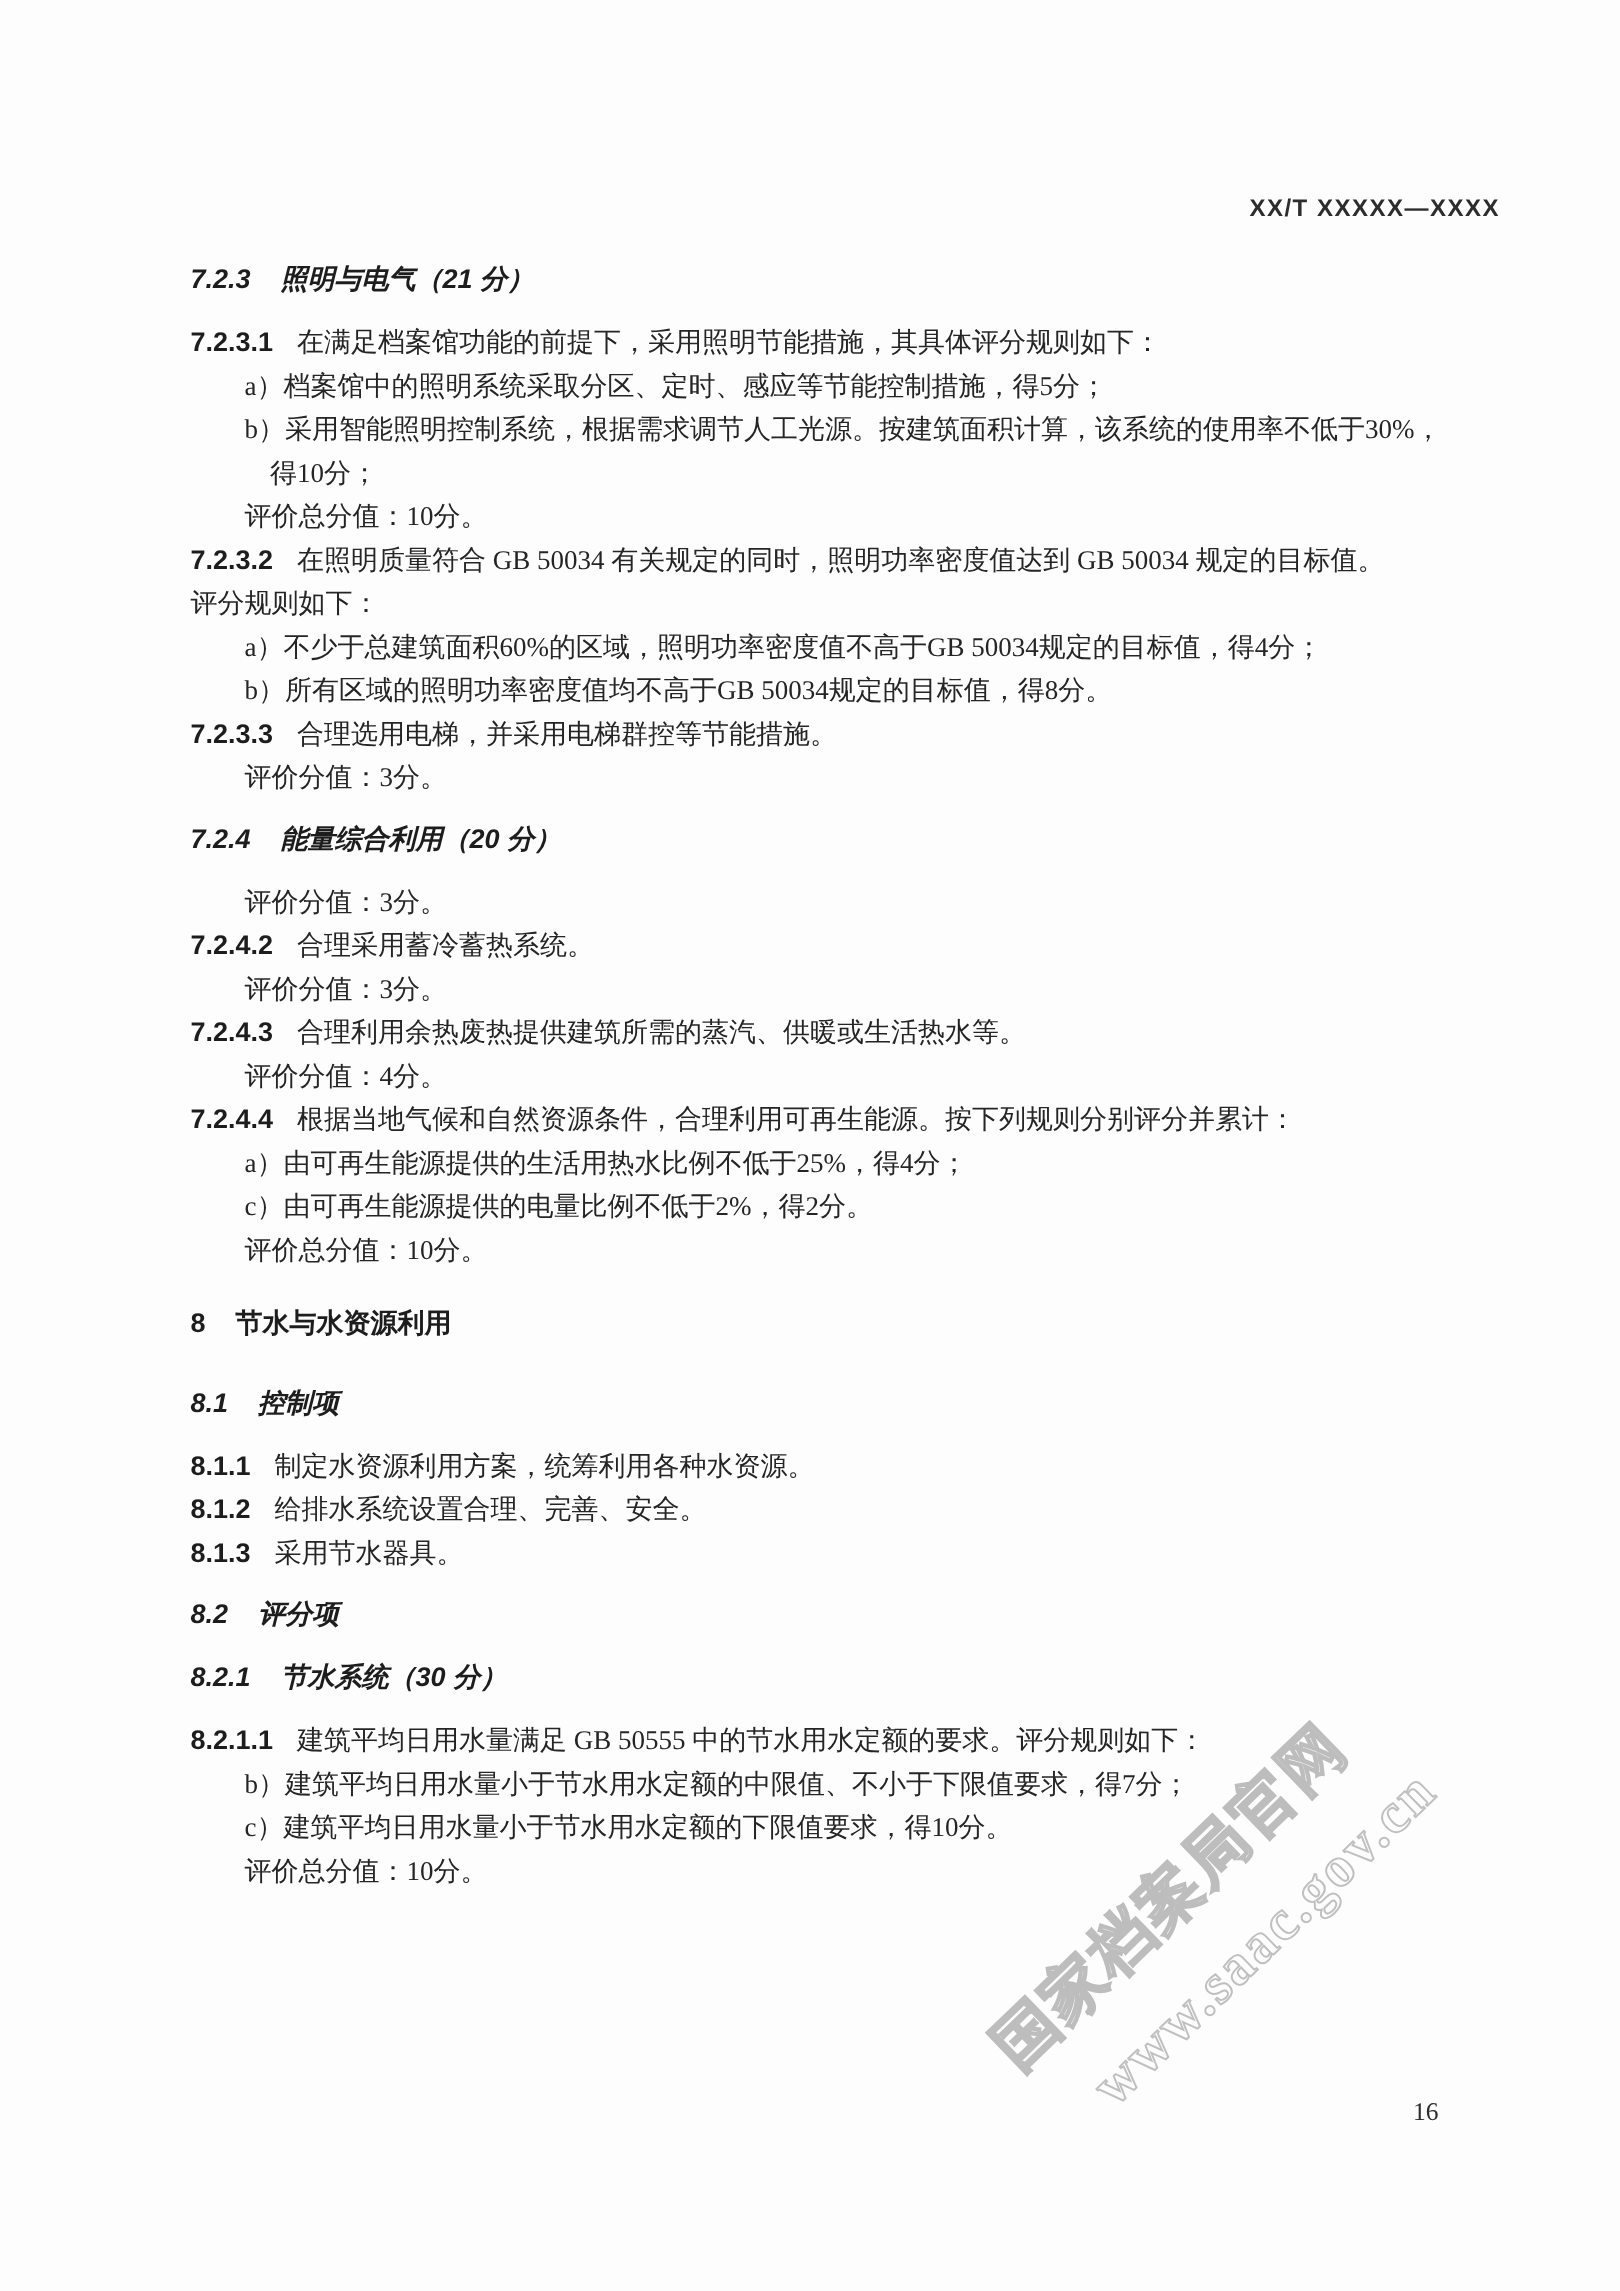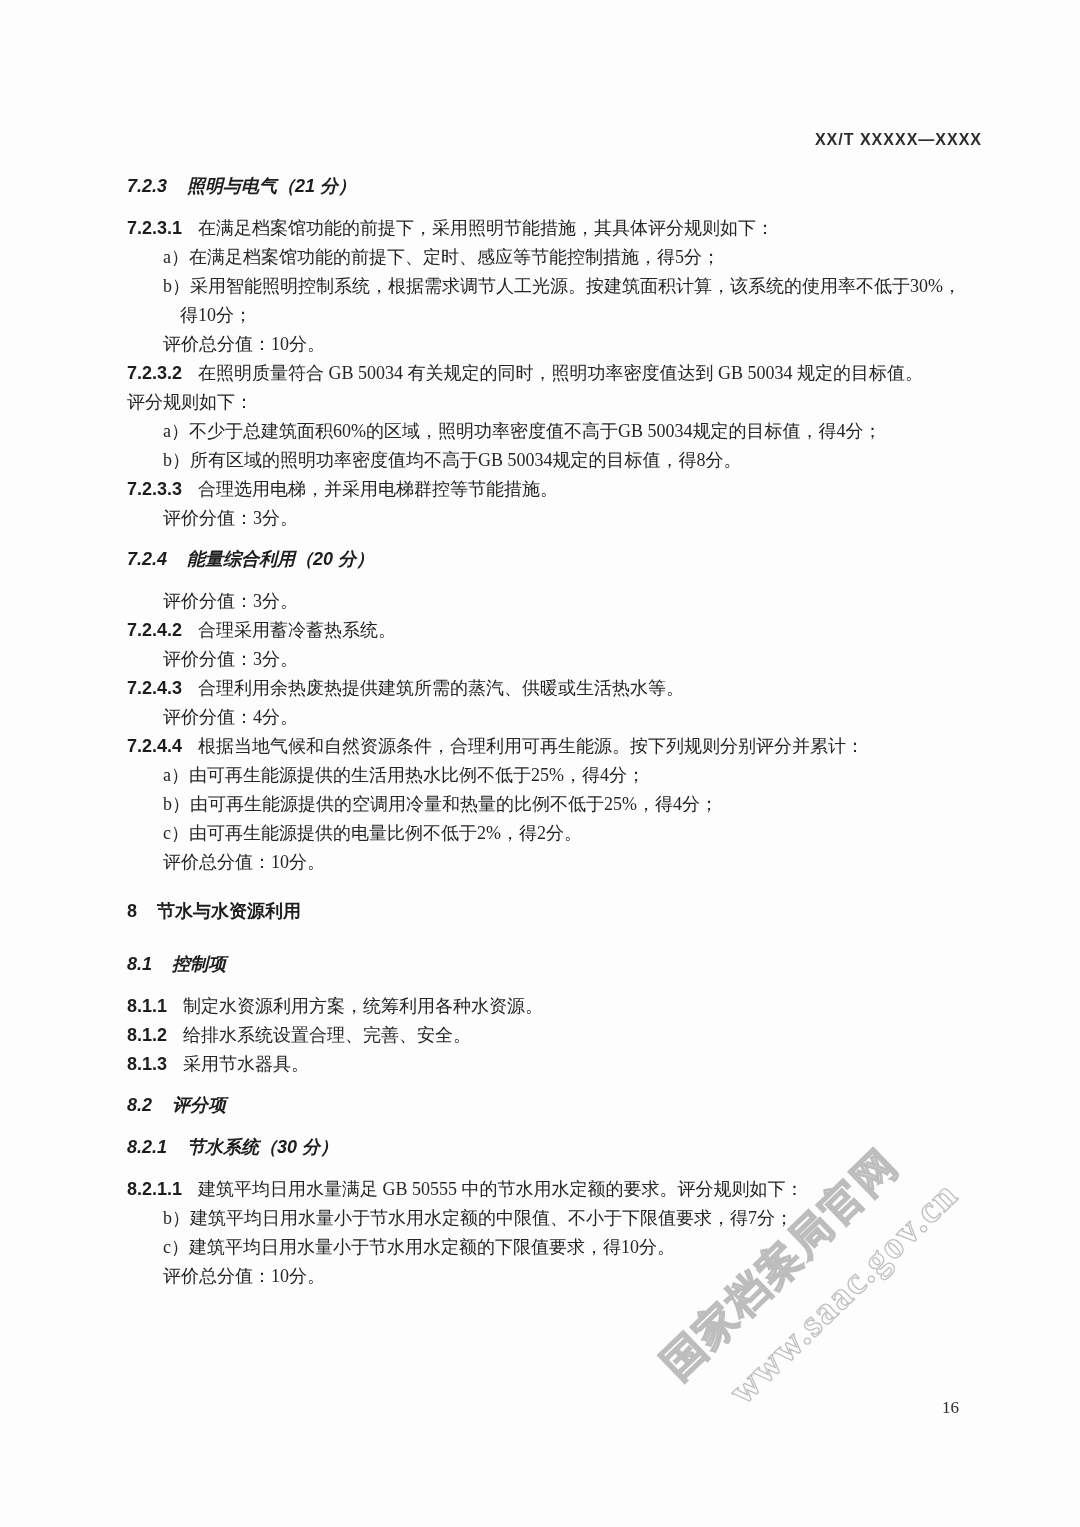--- a/index.html
+++ b/index.html
@@ -13,21 +13,21 @@
     height: 1527px;
     background: #fdfdfd;
     overflow: hidden;
     font-family: "Liberation Serif", serif;
     color: #252525;
   }
   
   .doc-header {
     position: absolute;
     top: 131px;
-    right: 98px;
+    right: 80px;
     font-family: "Liberation Sans", sans-serif;
     font-size: 16px;
     font-weight: 600;
     letter-spacing: 1px;
     color: #2d2d2d;
     white-space: nowrap;
   }
   
   .content {
     position: absolute;
@@ -108,39 +108,38 @@
 </head>
 <body>
 
 <div class="page">
 
   <div class="doc-header">XX/T XXXXX—XXXX</div>
 
   <div class="content">
       <div class="heading"><span class="num">7.2.3</span><span>照明与电气（21 分）</span></div>
       <div class="clause"><span class="num">7.2.3.1</span><span>在满足档案馆功能的前提下，采用照明节能措施，其具体评分规则如下：</span></div>
-      <div class="line ind1"><span>a）在满足档案馆功能的前提下、定时、感应等节能控制措施，得5分；</span></div>
+      <div class="line ind1"><span>a）档案馆中的照明系统采取分区、定时、感应等节能控制措施，得5分；</span></div>
       <div class="line ind1"><span>b）采用智能照明控制系统，根据需求调节人工光源。按建筑面积计算，该系统的使用率不低于30%，</span></div>
       <div class="line ind2"><span>得10分；</span></div>
       <div class="line ind1"><span>评价总分值：10分。</span></div>
       <div class="clause"><span class="num">7.2.3.2</span><span>在照明质量符合 GB 50034 有关规定的同时，照明功率密度值达到 GB 50034 规定的目标值。</span></div>
       <div class="line"><span>评分规则如下：</span></div>
       <div class="line ind1"><span>a）不少于总建筑面积60%的区域，照明功率密度值不高于GB 50034规定的目标值，得4分；</span></div>
       <div class="line ind1"><span>b）所有区域的照明功率密度值均不高于GB 50034规定的目标值，得8分。</span></div>
       <div class="clause"><span class="num">7.2.3.3</span><span>合理选用电梯，并采用电梯群控等节能措施。</span></div>
       <div class="line ind1"><span>评价分值：3分。</span></div>
       <div class="heading"><span class="num">7.2.4</span><span>能量综合利用（20 分）</span></div>
       <div class="line ind1"><span>评价分值：3分。</span></div>
       <div class="clause"><span class="num">7.2.4.2</span><span>合理采用蓄冷蓄热系统。</span></div>
       <div class="line ind1"><span>评价分值：3分。</span></div>
       <div class="clause"><span class="num">7.2.4.3</span><span>合理利用余热废热提供建筑所需的蒸汽、供暖或生活热水等。</span></div>
       <div class="line ind1"><span>评价分值：4分。</span></div>
       <div class="clause"><span class="num">7.2.4.4</span><span>根据当地气候和自然资源条件，合理利用可再生能源。按下列规则分别评分并累计：</span></div>
       <div class="line ind1"><span>a）由可再生能源提供的生活用热水比例不低于25%，得4分；</span></div>
-      <div class="line ind1"><span>b）由可再生能源提供的空调用冷量和热量的比例不低于25%，得4分；</span></div>
       <div class="line ind1"><span>c）由可再生能源提供的电量比例不低于2%，得2分。</span></div>
       <div class="line ind1"><span>评价总分值：10分。</span></div>
       <div class="chapter"><span class="num">8</span><span>节水与水资源利用</span></div>
       <div class="heading"><span class="num">8.1</span><span>控制项</span></div>
       <div class="clause"><span class="num">8.1.1</span><span>制定水资源利用方案，统筹利用各种水资源。</span></div>
       <div class="clause"><span class="num">8.1.2</span><span>给排水系统设置合理、完善、安全。</span></div>
       <div class="clause"><span class="num">8.1.3</span><span>采用节水器具。</span></div>
       <div class="heading"><span class="num">8.2</span><span>评分项</span></div>
       <div class="heading"><span class="num">8.2.1</span><span>节水系统（30 分）</span></div>
       <div class="clause"><span class="num">8.2.1.1</span><span>建筑平均日用水量满足 GB 50555 中的节水用水定额的要求。评分规则如下：</span></div>

